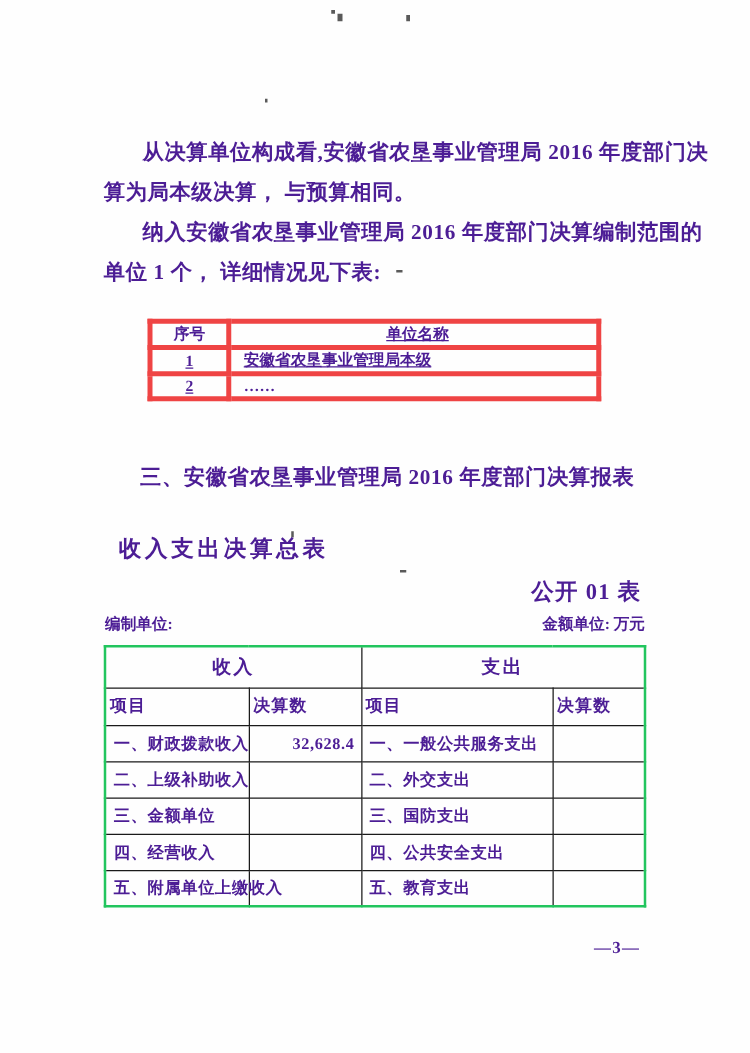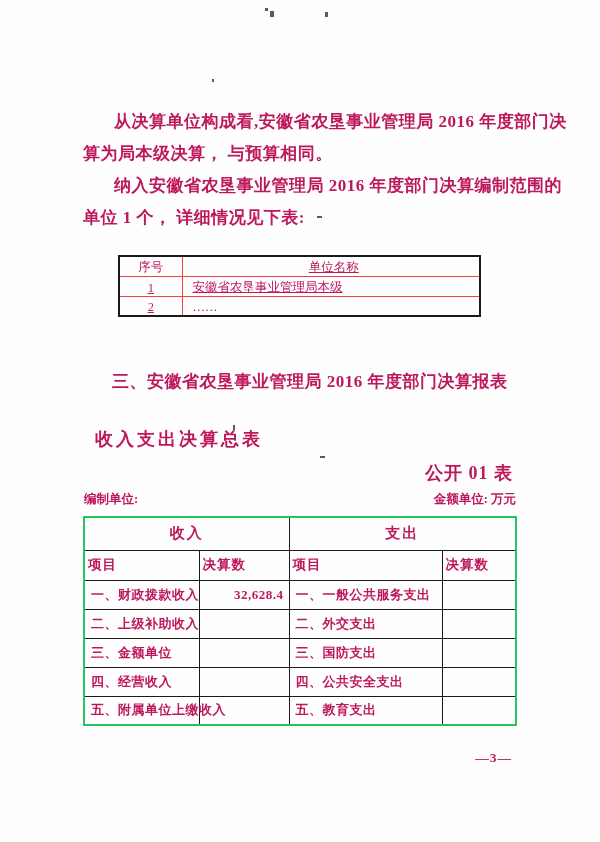--- a/index.html
+++ b/index.html
@@ -3,21 +3,21 @@
 <meta charset="utf-8">
 <style>
   * { margin: 0; padding: 0; box-sizing: border-box; }
   html, body { background: #e8e8e8; }
   .page {
     position: relative;
     width: 600px;
     height: 842px;
     margin: 0 auto;
     background: #fefefe;
-    color: #be185d;
+    color: #4c1d95;
     font-family: "Liberation Serif", "DejaVu Serif", serif;
     font-weight: 700;
     overflow: hidden;
   }
   
   .intro {
     position: absolute;
     left: 83px;
     top: 106px;
     width: 438px;
@@ -36,24 +36,24 @@
     position: absolute;
     left: 118px;
     top: 255px;
     width: 363px;
     border-collapse: collapse;
     border: 2px solid #1a1a1a;
     font-size: 12.5px;
     table-layout: fixed;
   }
   .unit-table td, .unit-table th {
-    border: 1px solid #ef4444;
+    border: 4px solid #ef4444;
     height: 20px;
     padding: 0 4px;
-    font-weight: 400;
+    font-weight: 700;
     vertical-align: bottom;
   }
   .unit-table .c-no { width: 63px; text-align: center; }
   .unit-table .c-name { text-align: left; padding-left: 10px; }
   .unit-table th.c-name { text-align: center; }
   .unit-table .uline { text-decoration: underline; }
 
   
   .section-heading {
     position: absolute;

